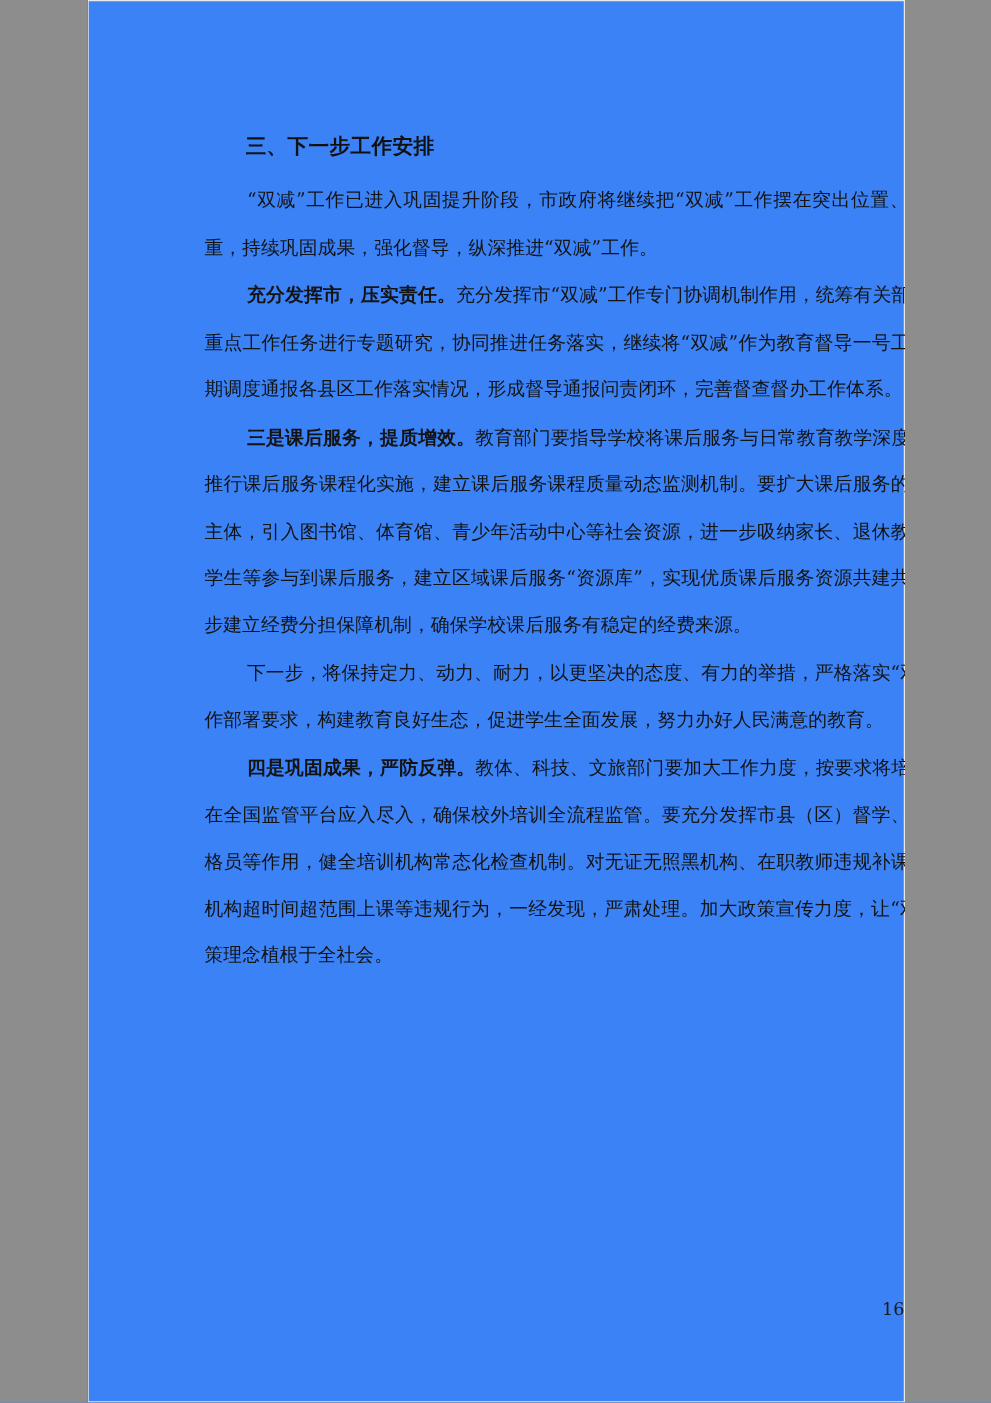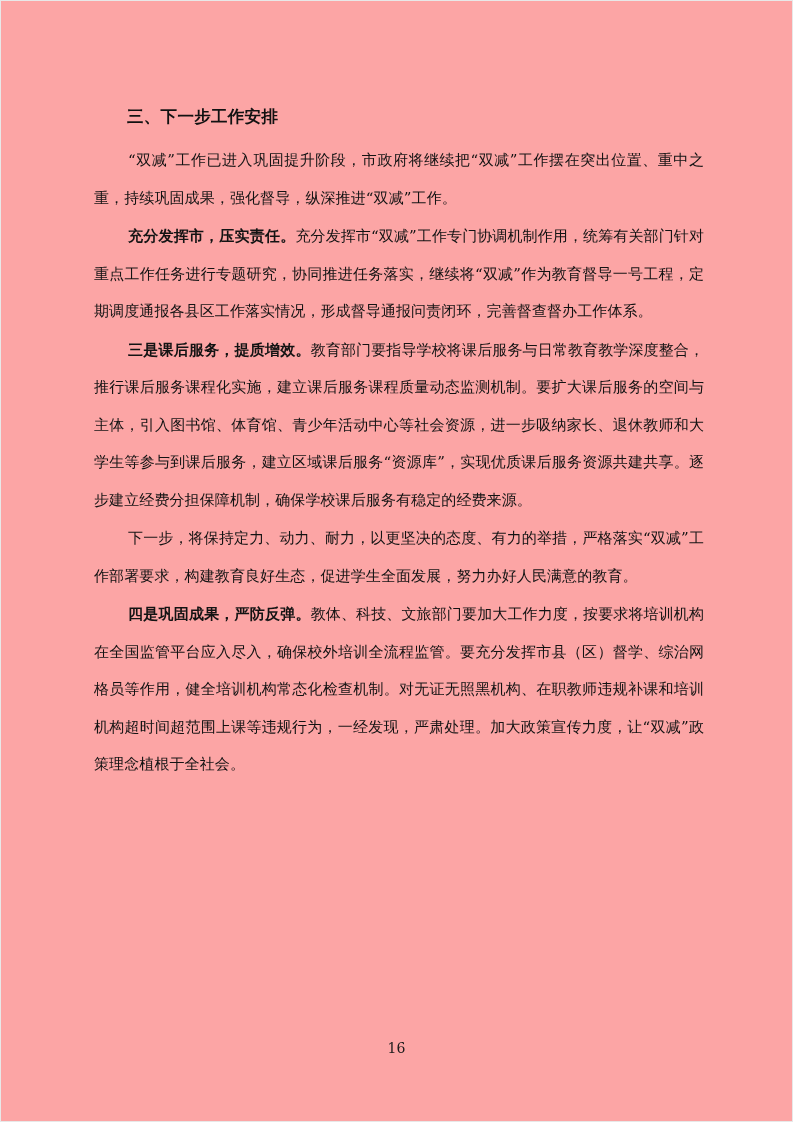--- a/index.html
+++ b/index.html
@@ -5,24 +5,24 @@
   html, body {
     margin: 0;
     padding: 0;
     background: #8d8d8d;
   }
   body {
     font-family: "DejaVu Serif", "Liberation Serif", serif;
   }
   .page {
     position: relative;
-    width: 793px;
+    width: 654px;
     height: 1122px;
     margin: 0 auto;
-    background: #fca5a5;
+    background: #3b82f6;
     box-sizing: border-box;
     overflow: hidden;
   }
   .page-border-shadow {
     position: absolute;
     inset: 0;
     box-shadow: inset 0 0 0 1px #e8e8e8;
     pointer-events: none;
   }
   .content {
@@ -54,21 +54,21 @@
   p.para .lead {
     font-family: "DejaVu Sans", "Liberation Sans", sans-serif;
     font-weight: bold;
     letter-spacing: 0.2px;
   }
   .page-number {
     position: absolute;
     left: 0;
     right: 0;
     top: 1040px;
-    text-align: center;
+    text-align: right;
     font-size: 14px;
     color: #1a1a1a;
     font-family: "DejaVu Serif", "Liberation Serif", serif;
   }
 </style>
 </head>
 <body>
 
 <div class="page">
   <div class="page-border-shadow"></div>

